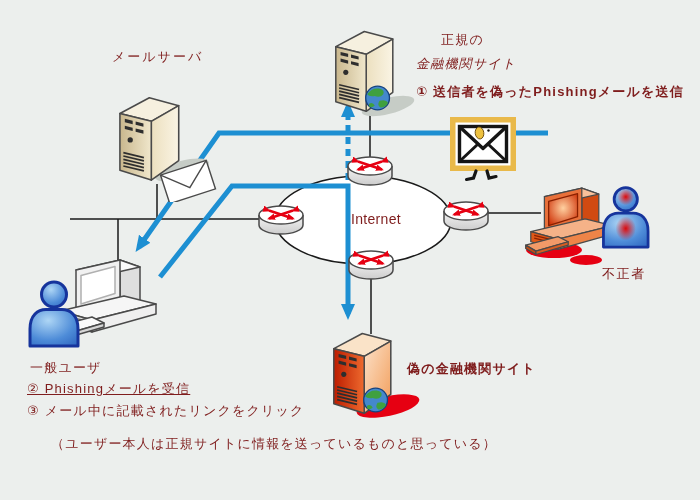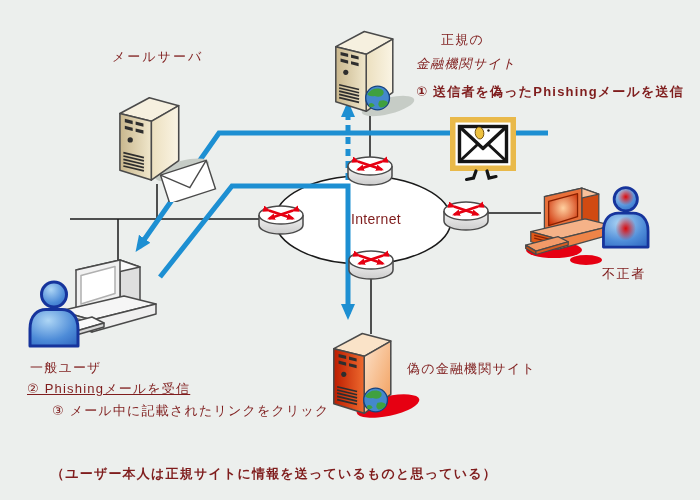--- a/index.html
+++ b/index.html
@@ -250,17 +250,17 @@
   </div>
 
   <div class="lbl" style="left:112px;top:49px;letter-spacing:2px;text-align:right;">メールサーバ</div>
   <div class="lbl" style="left:441px;top:32px;">正規の</div>
   <div class="lbl" style="left:416px;top:56px;font-style:italic;">金融機関サイト</div>
   <div class="lbl" style="left:416px;top:84px;font-weight:bold;">① 送信者を偽ったPhishingメールを送信</div>
   <div class="lbl lbl-internet" style="left:326px;top:211px;">Internet</div>
   <div class="lbl" style="left:602px;top:267px;letter-spacing:1.6px;font-family:Liberation Mono, monospace;">不正者</div>
   <div class="lbl" style="left:30px;top:360px;">一般ユーザ</div>
   <div class="lbl" style="left:27px;top:381px;text-decoration:underline;">② Phishingメールを受信</div>
-  <div class="lbl" style="left:27px;top:403px;margin-left:25px;">③ メール中に記載されたリンクをクリック</div>
-  <div class="lbl" style="left:51px;top:466px;font-weight:bold;">（ユーザー本人は正規サイトに情報を送っているものと思っている）</div>
-  <div class="lbl" style="left:407px;top:361px;">偽の金融機関サイト</div>
+  <div class="lbl" style="left:27px;top:403px;">③ メール中に記載されたリンクをクリック</div>
+  <div class="lbl" style="left:51px;top:436px;">（ユーザー本人は正規サイトに情報を送っているものと思っている）</div>
+  <div class="lbl" style="left:407px;top:361px;font-weight:bold;">偽の金融機関サイト</div>
 
 </div>
 
 </body></html>

